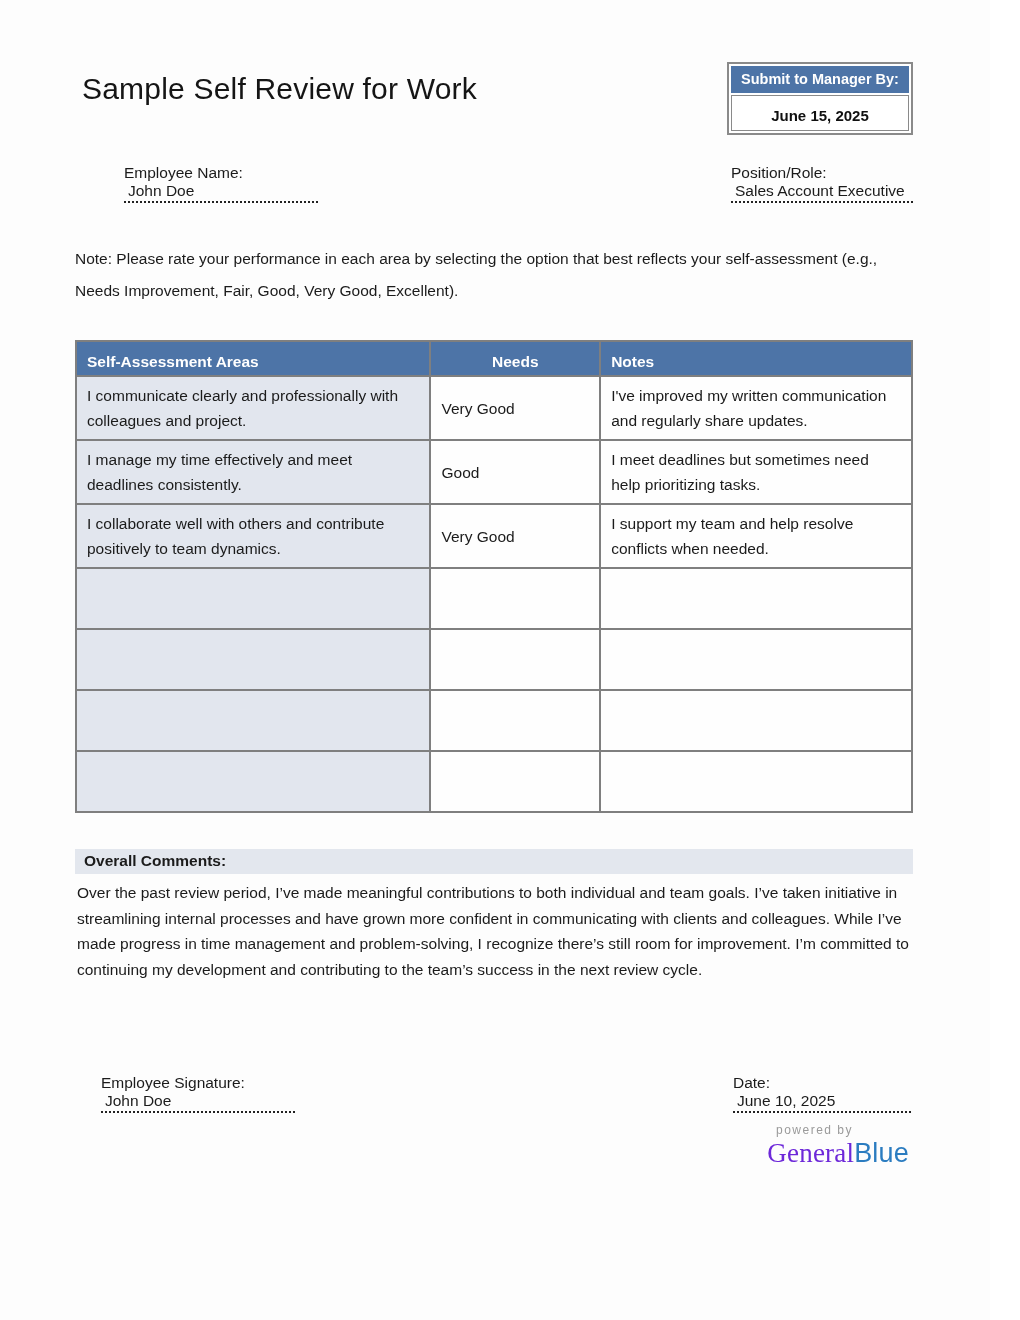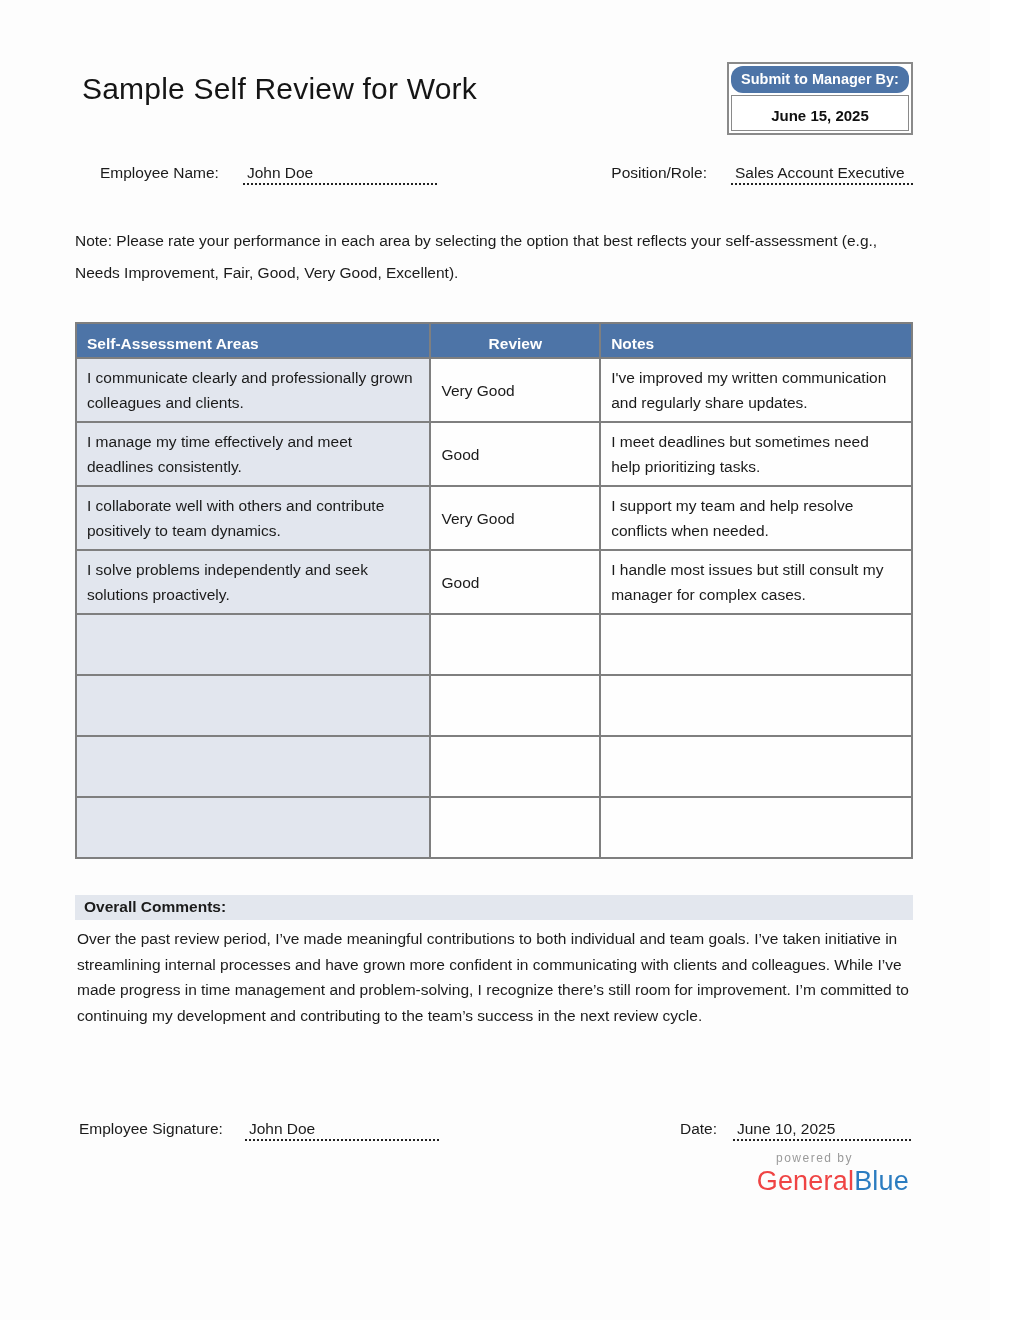--- a/index.html
+++ b/index.html
@@ -13,26 +13,26 @@
   .page {
     width: 990px; height: 1320px;
     padding: 60px 77px 0 75px;
     background: #fdfdfd;
   }
 
   
   .header-row { display: flex; justify-content: space-between; align-items: flex-start; height: 64px; }
   .doc-title { font-size: 30px; font-weight: 500; color: #151515; margin-left: 7px; margin-top: 12px; letter-spacing: 0.2px; }
   .submit-box { width: 186px; border: 2px solid #8a8a8a; background: #ffffff; padding: 2px; margin-top: 2px; }
-  .submit-box-header { background: #4d74a7; color: #ffffff; font-weight: bold; font-size: 14.5px; text-align: center; padding: 5px 0 6px; border-radius: 12px; }
+  .submit-box-header { background: #4d74a7; color: #ffffff; font-weight: bold; font-size: 14.5px; text-align: center; padding: 5px 0 6px; }
   .submit-box-date { border: 1px solid #8a8a8a; margin-top: 2px; font-weight: bold; font-size: 15px; text-align: center; padding: 11px 0 6px; color: #101010; }
 
   
   .fields-row { display: flex; justify-content: space-between; margin-top: 40px; }
-  .field-group { display: flex; align-items: baseline; }
+  .field-group { display: flex; align-items: baseline; flex-direction: column; }
   .field-label { font-size: 15.5px; white-space: nowrap; }
   .dotted-field { font-size: 15.5px; padding: 0 4px 3px 4px; margin-left: 24px;
     background-image: repeating-linear-gradient(90deg, #222 0 2px, transparent 2px 4px);
     background-repeat: no-repeat; background-position: left bottom; background-size: 100% 2px; }
   .w-name { width: 195px; }
   .w-pos  { width: 182px; }
   .fields-row .left { margin-left: 25px; }
 
   
   .note { margin-top: 40px; font-size: 15.5px; line-height: 32px; max-width: 870px; }
@@ -61,21 +61,21 @@
   .sig-left .dotted-field { margin-left: 22px; }
   .sig-right .dotted-field { margin-left: 16px; }
   .w-sig { width: 195px; }
   .w-date { width: 180px; }
   .sig-left { margin-left: 4px; }
 
   
   .footer { display: flex; flex-direction: column; align-items: flex-end; margin-top: 10px; }
   .powered-by { font-size: 12px; color: #9a9a9a; letter-spacing: 1.5px; margin-right: 60px; }
   .brand { font-size: 27px; margin-top: 1px; margin-right: 4px; letter-spacing: 0.2px; }
-  .brand .general { color: #ef4444; }
+  .brand .general { color: #6d28d9; font-family: Liberation Serif, serif; }
   .brand .blue { color: #2b7cc0; }
 </style>
 </head>
 <body>
 
 <div class="page">
 
   <div class="header-row">
     <h1 class="doc-title">Sample Self Review for Work</h1>
     <div class="submit-box">
@@ -99,44 +99,39 @@
 
   <table class="review">
     <colgroup>
         <col class="c1">
         <col class="c2">
         <col class="c3">
       </colgroup>
     <thead>
       <tr>
         <th>Self-Assessment Areas</th>
-        <th class="center">Review</th>
+        <th class="center">Needs</th>
         <th>Notes</th>
       </tr>
     </thead>
     <tbody>
       <tr>
-        <td class="area">I communicate clearly and professionally grown colleagues and clients.</td>
+        <td class="area">I communicate clearly and professionally with colleagues and project.</td>
         <td class="rating">Very Good</td>
         <td class="notes">I've improved my written communication and regularly share updates.</td>
       </tr>
       <tr>
         <td class="area">I manage my time effectively and meet deadlines consistently.</td>
         <td class="rating">Good</td>
         <td class="notes">I meet deadlines but sometimes need help prioritizing tasks.</td>
       </tr>
       <tr>
         <td class="area">I collaborate well with others and contribute positively to team dynamics.</td>
         <td class="rating">Very Good</td>
         <td class="notes">I support my team and help resolve conflicts when needed.</td>
-      </tr>
-      <tr>
-        <td class="area">I solve problems independently and seek solutions proactively.</td>
-        <td class="rating">Good</td>
-        <td class="notes">I handle most issues but still consult my manager for complex cases.</td>
       </tr>
       <tr>
         <td class="area"></td>
         <td class="rating"></td>
         <td class="notes"></td>
       </tr>
       <tr>
         <td class="area"></td>
         <td class="rating"></td>
         <td class="notes"></td>

